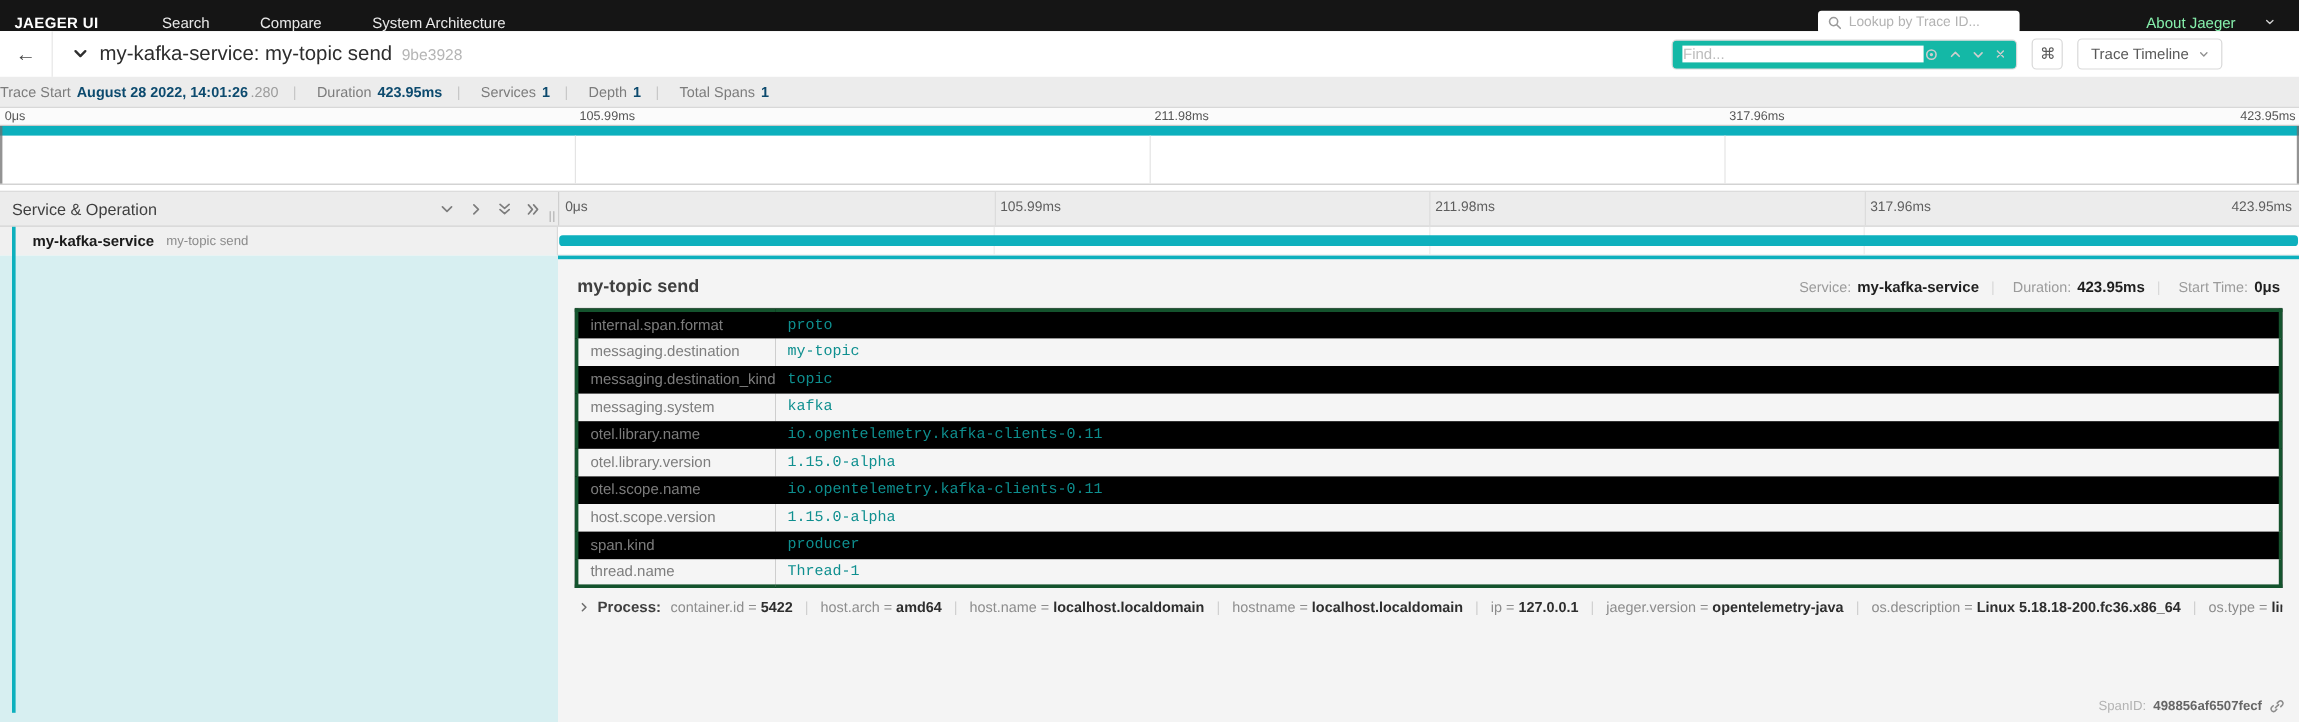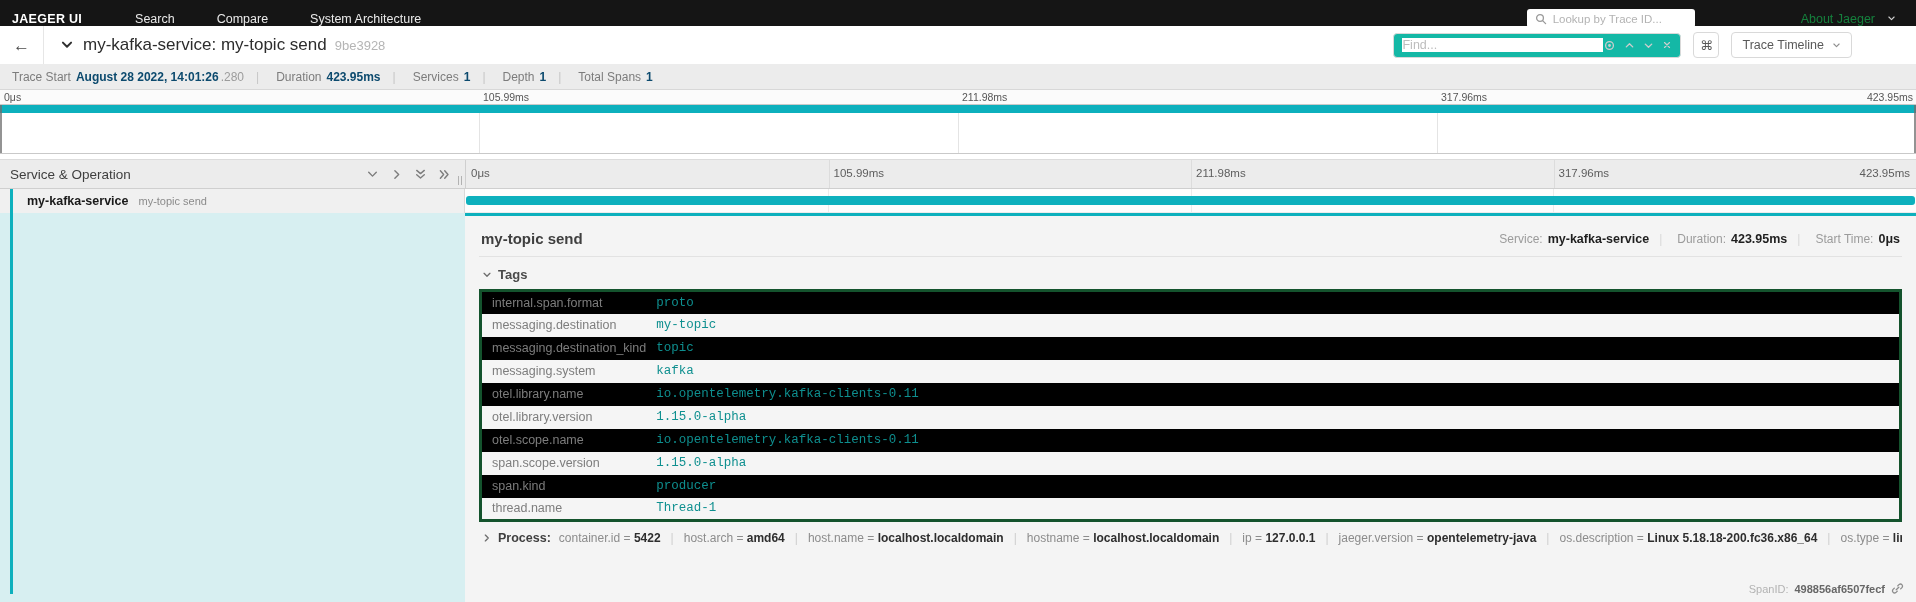--- a/index.html
+++ b/index.html
@@ -13,41 +13,41 @@
   .app{position:relative;width:1916px;height:602px;background:#fff;overflow:hidden;display:flex;flex-direction:column}
 
   
   .navbar{height:26px;flex:0 0 26px;background:#151515;display:flex;align-items:center;padding:11px 14px 0 12px}
   .brand{color:#fff;font-size:12.5px;font-weight:600;letter-spacing:.3px;margin-right:32px;cursor:pointer}
   .nav-item{color:#e9e9e9;font-size:12.5px;padding:0 21px;cursor:pointer;white-space:nowrap}
   .lookup{margin-left:auto;display:flex;align-items:center;gap:6px;background:#fff;border-radius:3px;height:19px;width:168px;padding:0 8px}
   .lookup svg{flex:0 0 auto;color:#9a9a9a}
   .lookup input{border:0;outline:0;font-size:11.5px;width:100%;color:#333;background:transparent}
   .lookup input::placeholder{color:#b3b3b3}
-  .about{display:flex;align-items:center;gap:12px;color:#15803d;font-size:12.5px;margin-left:106px;margin-right:6px;cursor:pointer}
+  .about{display:flex;align-items:center;gap:24px;color:#86efac;font-size:12.5px;margin-left:106px;margin-right:6px;cursor:pointer}
   .about svg{color:#cfcfcf}
 
   
   .trace-header{height:38px;flex:0 0 38px;display:flex;align-items:center;background:#fff}
   .back-btn{width:44px;height:100%;border:0;border-right:1px solid #e6e6e6;background:#fff;font-size:17px;color:#4a4a4a;cursor:pointer;line-height:1}
   .collapse-chevron{margin:0 9px 0 16px;color:#2f2f2f;display:flex;cursor:pointer}
   .trace-title{font-size:17px;font-weight:500;color:#2d2d2d;white-space:nowrap}
   .trace-id{font-size:13px;font-weight:400;color:#b5b5b5;margin-left:8px}
   .header-right{margin-left:auto;display:flex;align-items:center;margin-right:64px}
   .find-box{display:flex;align-items:center;width:288px;height:25px;border:1px solid #d9d9d9;border-radius:4px;padding:0 8px;background:#14b8a6}
   .find-box input{flex:1;border:0;outline:0;font-size:12.5px;color:#333;min-width:0}
   .find-box input::placeholder{color:#bdbdbd}
   .find-icons{display:flex;align-items:center;gap:8px}
   .icon-btn{border:0;background:none;padding:0;display:flex;align-items:center;color:#cdcdcd;cursor:pointer}
   .kbd-btn{width:26px;height:26px;margin-left:12px;border:1px solid #d9d9d9;border-radius:4px;background:#fff;color:#595959;font-size:13px;cursor:pointer;font-family:"DejaVu Sans",sans-serif}
   .view-btn{height:26px;margin-left:12px;border:1px solid #d9d9d9;border-radius:4px;background:#fff;color:#595959;font-size:12.5px;display:flex;align-items:center;gap:8px;padding:0 10px;cursor:pointer;white-space:nowrap}
   .view-btn svg{color:#8f8f8f}
 
   
-  .summary-bar{height:26px;flex:0 0 26px;background:#ececec;border-bottom:1px solid #d8d8d8;display:flex;align-items:center;padding:0 12px;font-size:12px;color:#7c7c7c;white-space:nowrap}
+  .summary-bar{height:26px;flex:0 0 26px;background:#ececec;border-bottom:1px solid #d8d8d8;display:flex;align-items:center;padding:0 0;font-size:12px;color:#7c7c7c;white-space:nowrap}
   .sum-item{display:flex;align-items:baseline;gap:5px}
   .sum-item + .sum-item::before{content:"|";color:#c6c6c6;margin:0 12px;align-self:center}
   .sum-value{color:#0c4a6e;font-weight:700}
   .sum-suffix{color:#9c9c9c;margin-left:-3px}
 
   
   .mm-ticks{height:14px;flex:0 0 14px;position:relative;font-size:10.5px;color:#565656;background:#fbfbfb}
   .mm-tick{position:absolute;top:1px;padding-left:4px}
   .mm-tick.p0{left:0}.mm-tick.p25{left:25%}.mm-tick.p50{left:50%}.mm-tick.p75{left:75%}
   .mm-tick.p100{right:3px;padding-left:0}
@@ -312,26 +312,20 @@
               <span>Duration:</span>
               <span class="kv-value">423.95ms</span>
             </span>
           <span class="kv-item">
               <span>Start Time:</span>
               <span class="kv-value">0μs</span>
             </span>
         </div>
       </div>
 
-      <div class="tags-toggle">
-        <svg width="10" height="10" viewBox="0 0 12 12">
-            <path d="M2.5 4 6 7.5 9.5 4" fill="none" stroke="currentColor" stroke-width="1.6" stroke-linecap="round" stroke-linejoin="round"></path>
-          </svg>
-        <span>Tags</span>
-      </div>
 
       <table class="tags-table">
         <tbody>
           <tr>
               <td class="tag-key">internal.span.format</td>
               <td class="tag-value">proto</td>
             </tr>
           <tr>
               <td class="tag-key">messaging.destination</td>
               <td class="tag-value">my-topic</td>
@@ -350,21 +344,21 @@
             </tr>
           <tr>
               <td class="tag-key">otel.library.version</td>
               <td class="tag-value">1.15.0-alpha</td>
             </tr>
           <tr>
               <td class="tag-key">otel.scope.name</td>
               <td class="tag-value">io.opentelemetry.kafka-clients-0.11</td>
             </tr>
           <tr>
-              <td class="tag-key">span.scope.version</td>
+              <td class="tag-key">host.scope.version</td>
               <td class="tag-value">1.15.0-alpha</td>
             </tr>
           <tr>
               <td class="tag-key">span.kind</td>
               <td class="tag-value">producer</td>
             </tr>
           <tr>
               <td class="tag-key">thread.name</td>
               <td class="tag-value">Thread-1</td>
             </tr>

